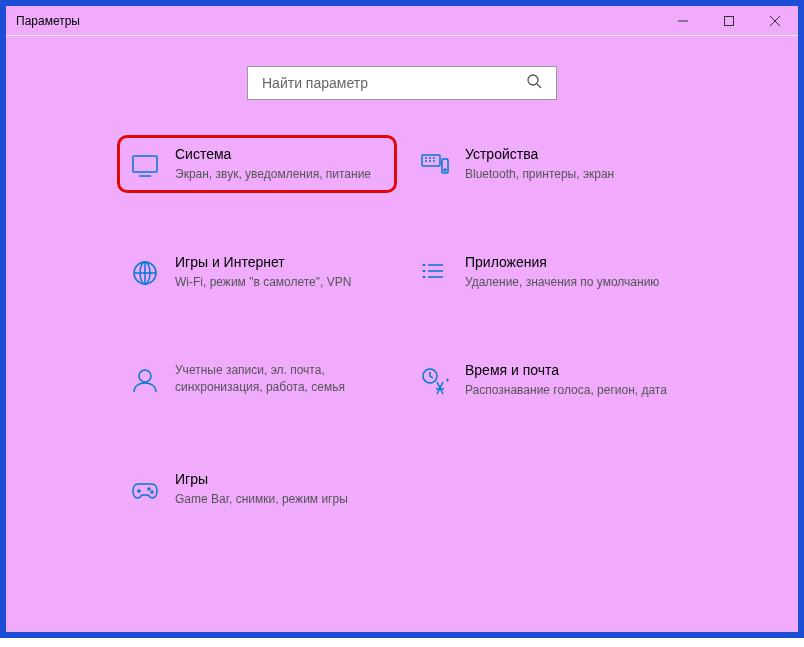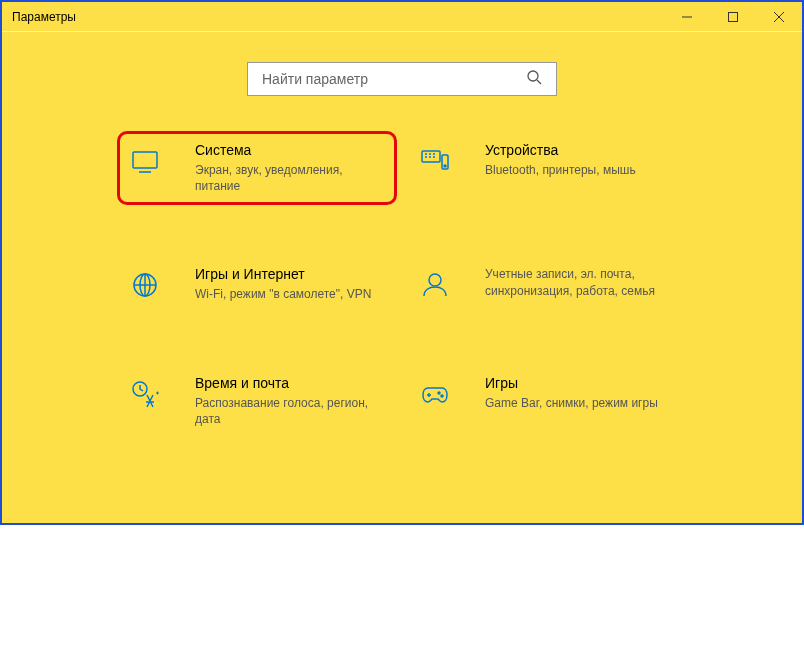--- a/index.html
+++ b/index.html
@@ -1,21 +1,21 @@
 <!DOCTYPE html>
 <html><head>
 <meta charset="utf-8">
 <style>
   * { box-sizing: border-box; margin: 0; padding: 0; font-family: "Segoe UI", Arial, sans-serif; }
   body { background: #fff; }
   .window {
     width: 804px;
-    height: 525px;
-    background: #fde047;
-    border: 2px solid #1d4ed8;
+    height: 638px;
+    background: #f0abfc;
+    border: 6px solid #1d4ed8;
     display: flex;
     flex-direction: column;
   }
   .titlebar {
     height: 30px;
     display: flex;
     align-items: center;
     justify-content: space-between;
     padding-left: 10px;
     font-size: 12px;
@@ -65,21 +65,21 @@
     max-width: 640px;
     display: grid;
     grid-template-columns: 1fr 1fr;
     column-gap: 20px;
     row-gap: 60px;
     padding: 0 40px;
   }
   .tile {
     display: flex;
     align-items: flex-start;
-    gap: 33px;
+    gap: 13px;
     padding: 6px;
     position: relative;
   }
   .tile.highlighted {
     border: 3px solid #e30808;
     border-radius: 10px;
     padding: 8px;
     margin: -5px;
   }
   .tile .iconbox {
@@ -151,39 +151,51 @@
         <div class="iconbox">
           <svg viewBox="0 0 32 32">
               <rect x="3" y="6" width="18" height="11" rx="1"></rect>
               <path d="M6 9h2M10 9h2M14 9h2M6 12h2M10 12h2M14 12h2"></path>
               <rect x="23" y="10" width="6" height="14" rx="1"></rect>
               <circle cx="26" cy="21" r="1"></circle>
             </svg>
         </div>
         <div class="tile-text">
           <div class="tile-title">Устройства</div>
-          <div class="tile-desc">Bluetooth, принтеры, мышь</div>
+          <div class="tile-desc">Bluetooth, принтеры, экран</div>
         </div>
       </div>
 
       <div class="tile">
         <div class="iconbox">
           <svg viewBox="0 0 32 32">
               <circle cx="16" cy="16" r="11"></circle>
               <path d="M5 16 H27 M16 5 V27"></path>
               <ellipse cx="16" cy="16" rx="5" ry="11"></ellipse>
             </svg>
         </div>
         <div class="tile-text">
           <div class="tile-title">Игры и Интернет</div>
           <div class="tile-desc">Wi-Fi, режим "в самолете", VPN</div>
         </div>
       </div>
 
 
+      <div class="tile">
+        <div class="iconbox">
+          <svg viewBox="0 0 32 32">
+              <path d="M9 8 H24 M9 14 H24 M9 20 H24"></path>
+              <path d="M5 7v2M5 13v2M5 19v2" stroke-width="2.5"></path>
+            </svg>
+        </div>
+        <div class="tile-text">
+          <div class="tile-title">Приложения</div>
+          <div class="tile-desc">Удаление, значения по умолчанию</div>
+        </div>
+      </div>
 
       <div class="tile">
         <div class="iconbox">
           <svg viewBox="0 0 32 32">
               <circle cx="16" cy="11" r="6"></circle>
               <path d="M5 27c0-6 5-9 11-9s11 3 11 9"></path>
             </svg>
         </div>
         <div class="tile-text">
           <div class="tile-desc">Учетные записи, эл. почта, синхронизация, работа, семья</div>

